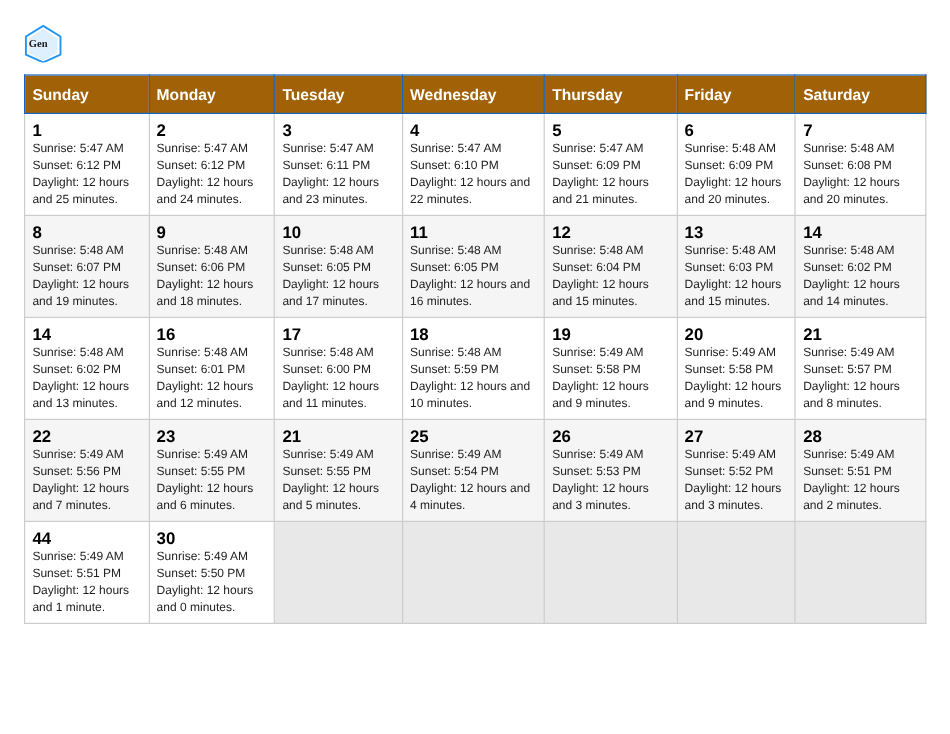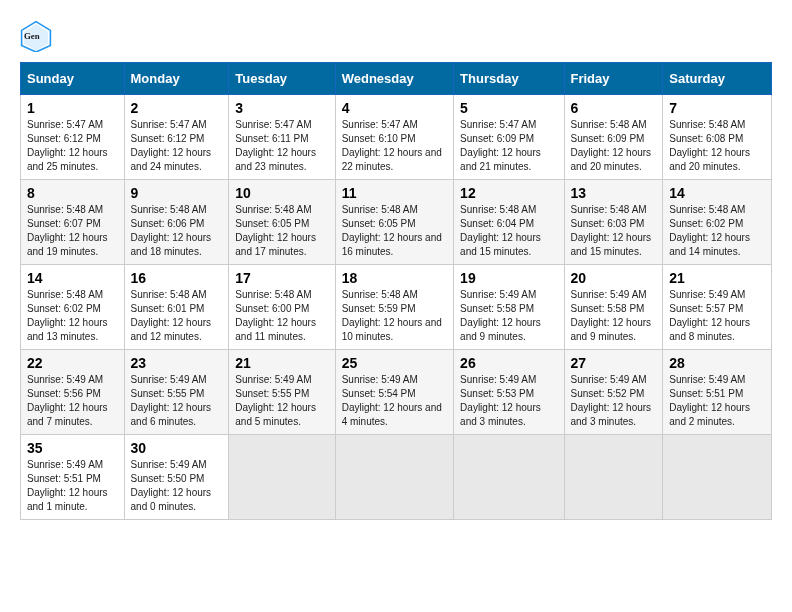--- a/index.html
+++ b/index.html
@@ -43,21 +43,21 @@
     .location-title {
       font-size: 16px;
       color: #444;
     }
     table {
       width: 100%;
       border-collapse: collapse;
       font-size: 11px;
     }
     thead tr th {
-      background-color: #0369a1;
+      background-color: #a16207;
       color: #fff;
       padding: 8px 6px;
       text-align: left;
       font-size: 13px;
       font-weight: bold;
       border: 1px solid #1565C0;
     }
     tbody tr td {
       border: 1px solid #ccc;
       padding: 5px 6px;
@@ -232,21 +232,21 @@
         <span class="day-number">27</span>
         <span class="day-info">Sunrise: 5:49 AM<br>Sunset: 5:52 PM<br>Daylight: 12 hours and 3 minutes.</span>
       </td>
         <td>
         <span class="day-number">28</span>
         <span class="day-info">Sunrise: 5:49 AM<br>Sunset: 5:51 PM<br>Daylight: 12 hours and 2 minutes.</span>
       </td>
       </tr>
       <tr>
         <td>
-        <span class="day-number">35</span>
+        <span class="day-number">44</span>
         <span class="day-info">Sunrise: 5:49 AM<br>Sunset: 5:51 PM<br>Daylight: 12 hours and 1 minute.</span>
       </td>
         <td>
         <span class="day-number">30</span>
         <span class="day-info">Sunrise: 5:49 AM<br>Sunset: 5:50 PM<br>Daylight: 12 hours and 0 minutes.</span>
       </td>
         <td class="empty-cell"></td>
         <td class="empty-cell"></td>
         <td class="empty-cell"></td>
         <td class="empty-cell"></td>

